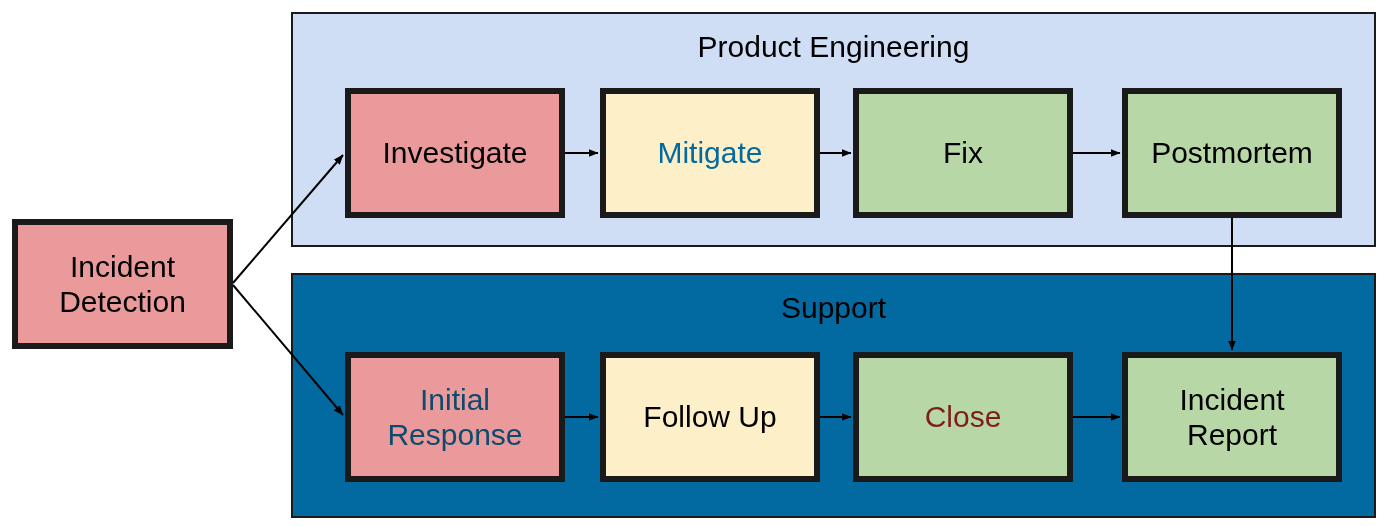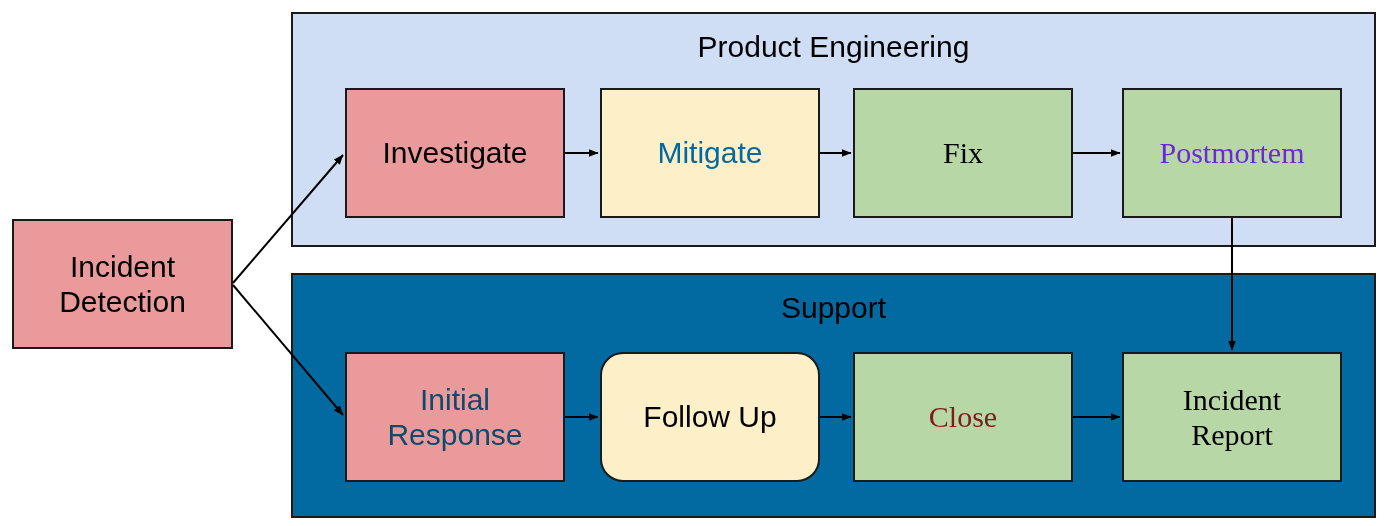--- a/index.html
+++ b/index.html
@@ -28,34 +28,34 @@
     left: 0;
     right: 0;
     text-align: center;
     font-size: 30px;
     color: #000000;
     line-height: 1;
     white-space: nowrap;
   }
   .node {
     position: absolute;
-    border: 2px solid #a16207;
+    border: 6px solid #a16207;
     box-sizing: border-box;
     display: flex;
     align-items: center;
     justify-content: center;
     text-align: center;
     font-size: 30px;
     color: #000000;
     line-height: 1.18;
     white-space: pre-line;
   }
   .node.red    { background: #ea9a9a; }
   .node.yellow { background: #fdf0c9; }
-  .node.green  { background: #b8d7a6; font-family: Liberation Serif, serif; }
+  .node.green  { background: #b8d7a6; }
   #edges {
     position: absolute;
     left: 0;
     top: 0;
     width: 1386px;
     height: 526px;
     pointer-events: none;
   }
 </style>
 </head>
@@ -100,30 +100,30 @@
   </div>
 
   <div class="node yellow" id="node-mitigate" style="left: 600px; top: 88px; width: 220px; height: 130px; background: rgb(253, 240, 201); border-color: rgb(26, 26, 26); color: #0369a1;">
     <span>Mitigate</span>
   </div>
 
   <div class="node green" id="node-fix" style="left: 853px; top: 88px; width: 220px; height: 130px; background: rgb(184, 215, 166); border-color: rgb(26, 26, 26); color: rgb(0, 0, 0);">
     <span>Fix</span>
   </div>
 
-  <div class="node green" id="node-postmortem" style="left: 1122px; top: 88px; width: 220px; height: 130px; background: rgb(184, 215, 166); border-color: rgb(26, 26, 26); color: #6d28d9;">
+  <div class="node green" id="node-postmortem" style="left: 1122px; top: 88px; width: 220px; height: 130px; background: rgb(184, 215, 166); border-color: rgb(26, 26, 26); color: #000000;">
     <span>Postmortem</span>
   </div>
 
   <div class="node red" id="node-initial-response" style="left: 345px; top: 352px; width: 220px; height: 130px; background: rgb(234, 154, 154); border-color: rgb(26, 26, 26); color: #0c4a6e;">
     <span>Initial
 Response</span>
   </div>
 
-  <div class="node yellow" id="node-follow-up" style="left: 600px; top: 352px; width: 220px; height: 130px; background: rgb(253, 240, 201); border-color: rgb(26, 26, 26); color: rgb(0, 0, 0); border-radius: 23px;">
+  <div class="node yellow" id="node-follow-up" style="left: 600px; top: 352px; width: 220px; height: 130px; background: rgb(253, 240, 201); border-color: rgb(26, 26, 26); color: rgb(0, 0, 0);">
     <span>Follow Up</span>
   </div>
 
   <div class="node green" id="node-close" style="left: 853px; top: 352px; width: 220px; height: 130px; background: rgb(184, 215, 166); border-color: rgb(26, 26, 26); color: #7f1d1d;">
     <span>Close</span>
   </div>
 
   <div class="node green" id="node-incident-report" style="left: 1122px; top: 352px; width: 220px; height: 130px; background: rgb(184, 215, 166); border-color: rgb(26, 26, 26); color: rgb(0, 0, 0);">
     <span>Incident
 Report</span>

